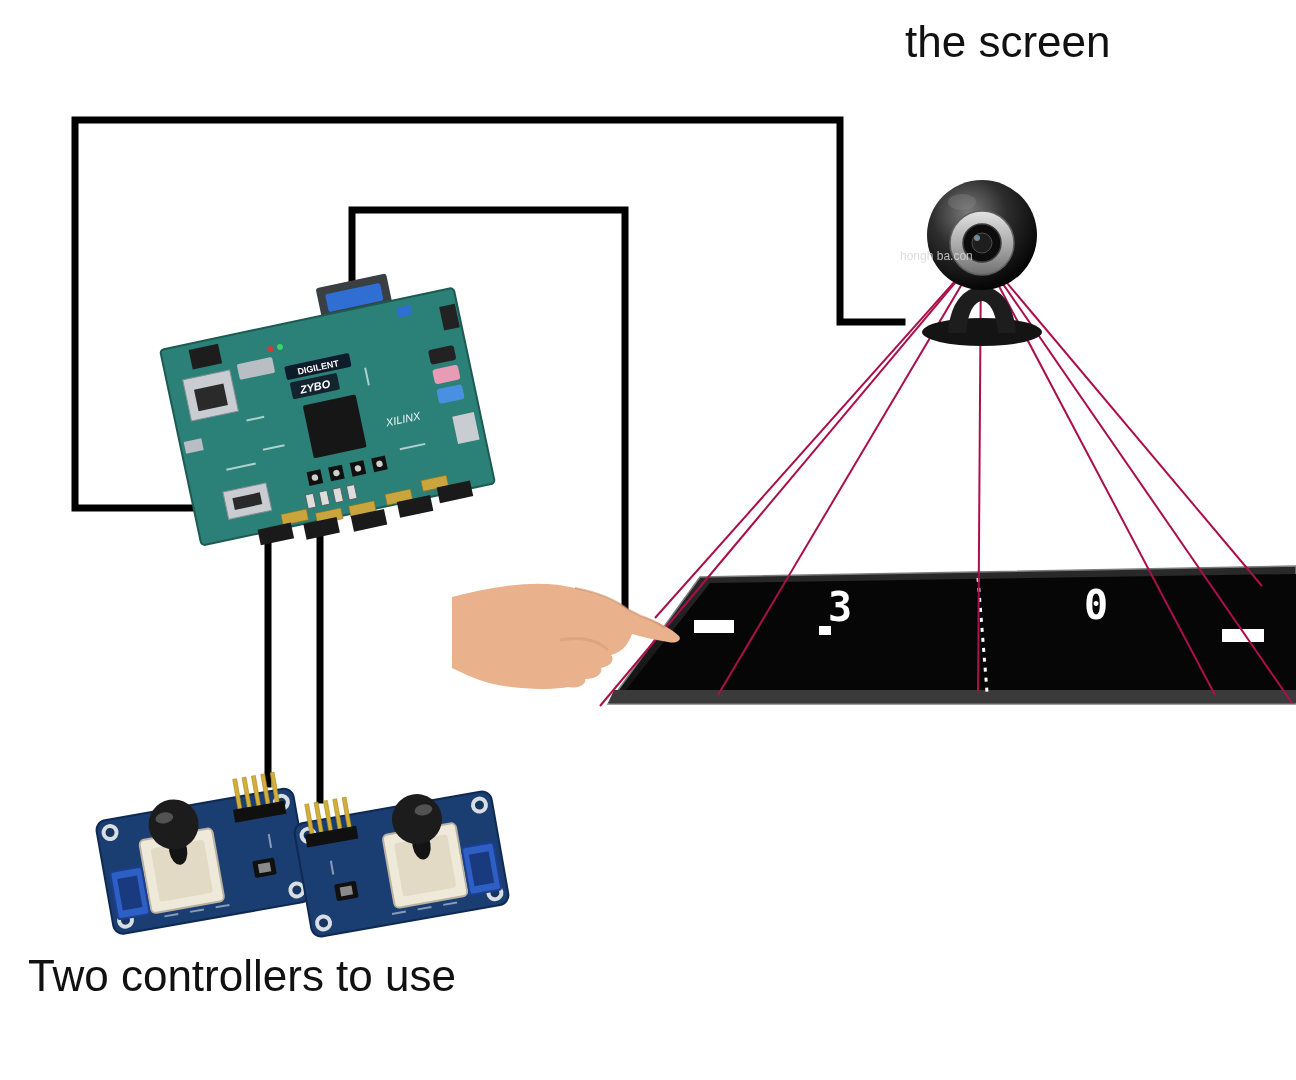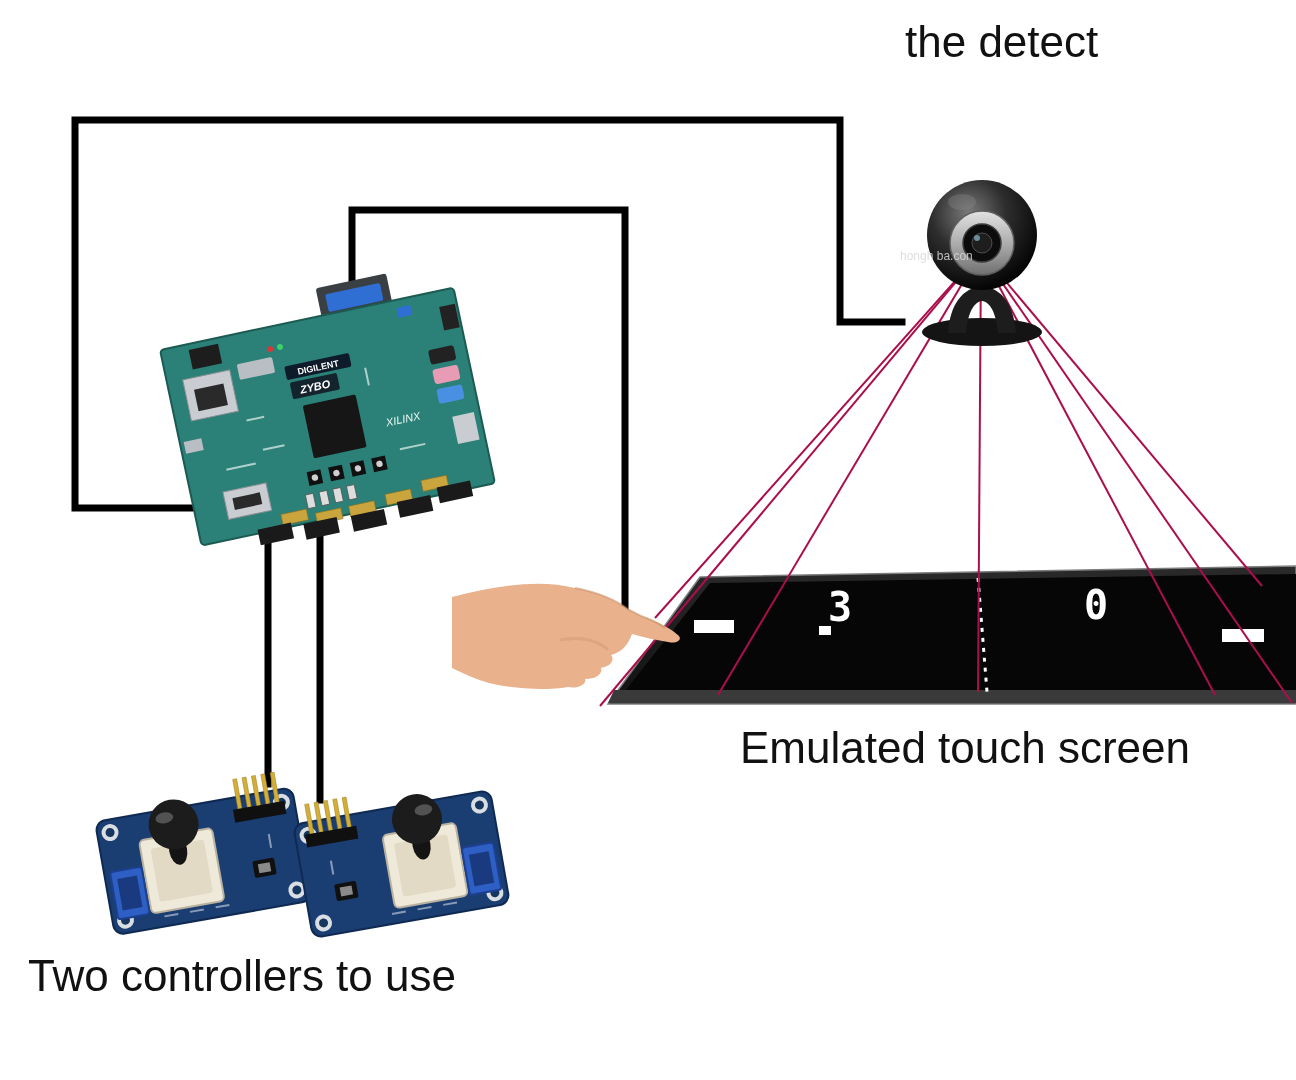--- a/index.html
+++ b/index.html
@@ -223,24 +223,21 @@
                Z" fill="#e9b28c"></path>
       <path d="M 575 588 C 596 592, 616 600, 629 610 L 641 616 C 650 619, 658 623, 665 628" fill="none" stroke="#c98f66" stroke-width="2" opacity="0.6"></path>
       <path d="M 560 640 C 580 636, 598 640, 608 650" fill="none" stroke="#d29a72" stroke-width="3" opacity="0.5"></path>
     </g>
 
     <use href="#joymod" transform="translate(95,822) rotate(-10)"></use>
     <use href="#joymod" transform="translate(490,790) scale(-1,1) rotate(10)"></use>
   </svg>
 
   <div class="big-label" id="camera-label">
-    <span>the detect</span>
+    <span>the screen</span>
   </div>
 
-  <div class="big-label" id="touchscreen-label">
-    <span>Emulated touch screen</span>
-  </div>
 
   <div class="big-label" id="controllers-label">
     <span>Two controllers to use</span>
   </div>
 
 </div>
 
 </body></html>

